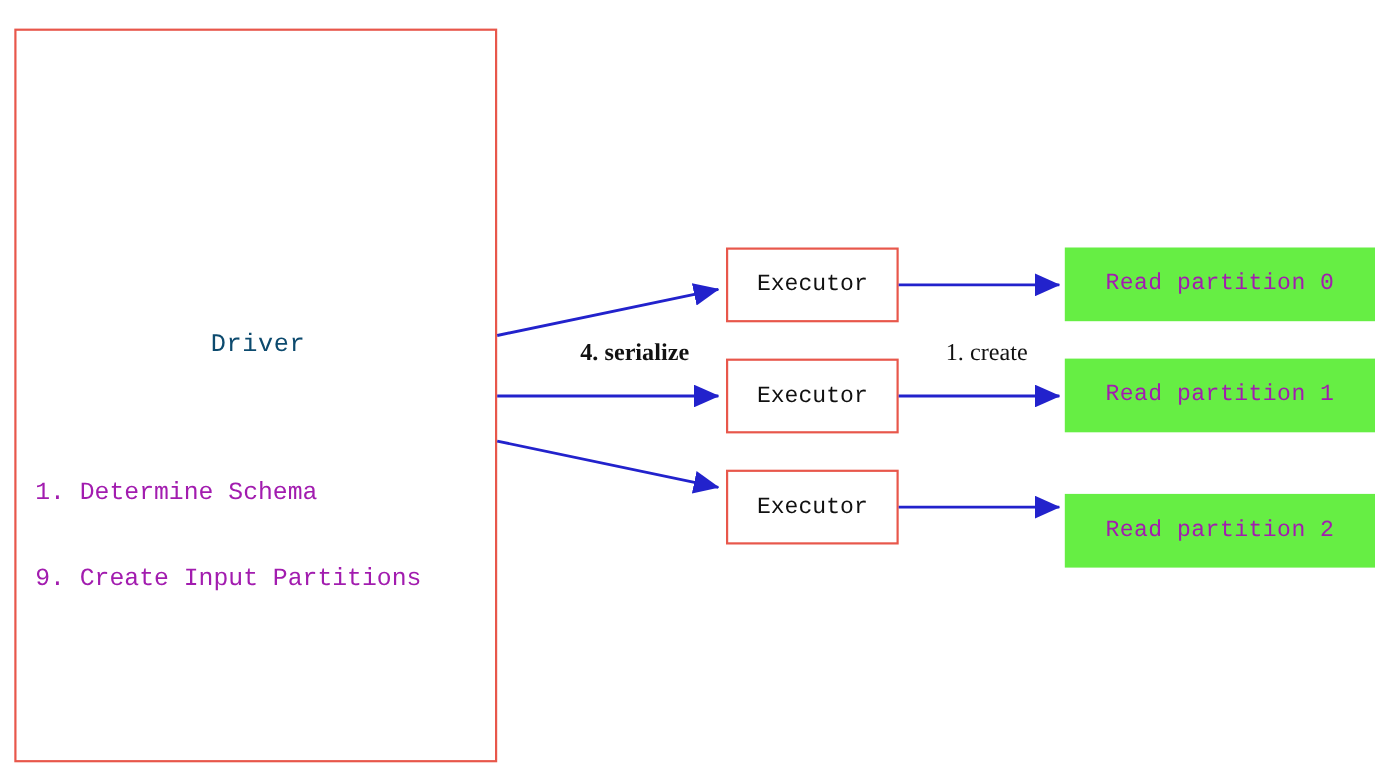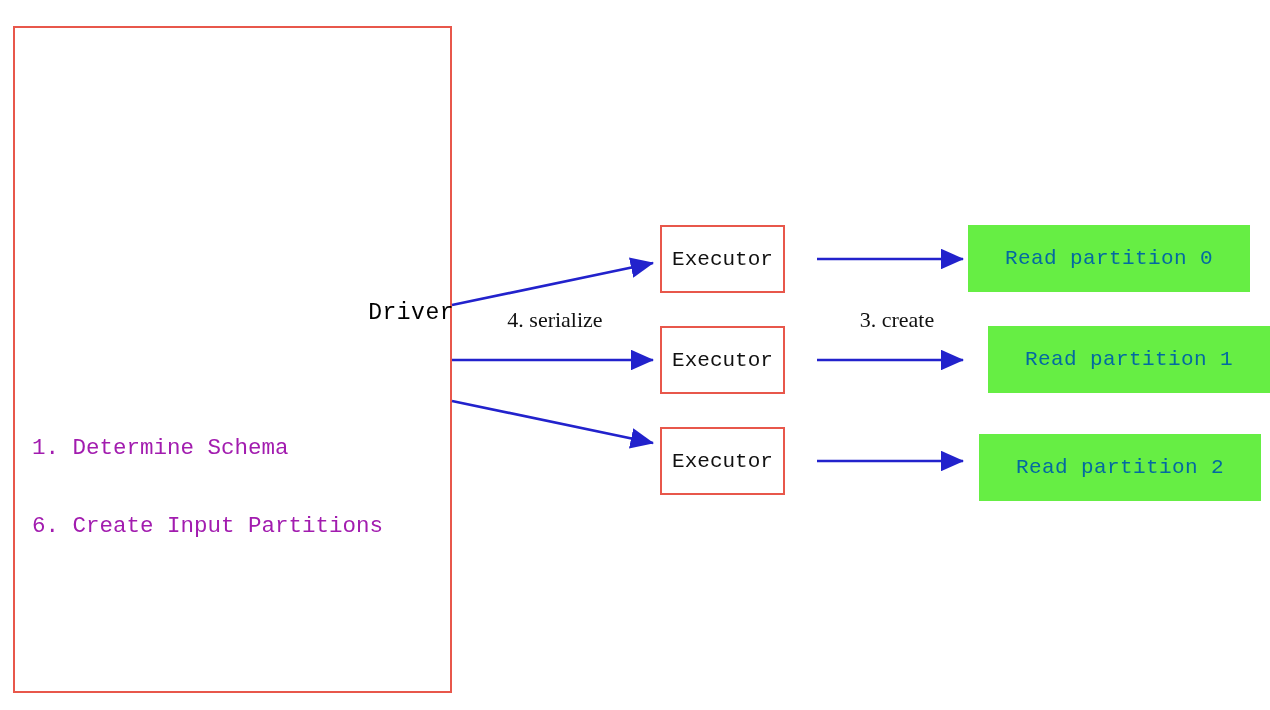--- a/index.html
+++ b/index.html
@@ -31,42 +31,42 @@
     height: 667px;
     border: 2px solid #e8574b;
     background: #ffffff;
     box-sizing: border-box;
   }
   #driver-title {
     position: absolute;
     left: 0;
     top: 272px;
     width: 439px;
-    text-align: right;
+    text-align: center;
     font-size: 23px;
-    color: #000000;
+    color: #0c4a6e;
     letter-spacing: 0.5px;
   }
   #driver-steps {
     position: absolute;
     left: 17px;
     top: 355px;
     font-size: 22.5px;
     line-height: 26px;
     color: #a21caf;
     letter-spacing: 0px;
     white-space: pre;
   }
   #driver-steps div { white-space: pre; }
 
   
   .executor-box {
     position: absolute;
     left: 660px;
-    width: 125px;
+    width: 157px;
     height: 68px;
     border: 2px solid #e8574b;
     background: #ffffff;
     box-sizing: border-box;
     display: flex;
     align-items: center;
     justify-content: center;
     font-size: 21px;
     color: #111111;
   }
@@ -79,39 +79,40 @@
     position: absolute;
     left: 968px;
     width: 282px;
     height: 67px;
     background: #66ee44;
     box-sizing: border-box;
     display: flex;
     align-items: center;
     justify-content: center;
     font-size: 21px;
-    color: #0369a1;
+    color: #a21caf;
     letter-spacing: 0.4px;
   }
   #partition-0 { top: 225px; }
-  #partition-1 { top: 326px; margin-left: 20px; }
-  #partition-2 { top: 434px; margin-left: 11px; }
+  #partition-1 { top: 326px; }
+  #partition-2 { top: 449px; }
 
   
   .arrow-label {
     position: absolute;
     text-align: center;
     font-size: 22px;
     line-height: 25px;
     color: #111111;
   }
   #label-serialize {
-    left: 462px;
+    left: 484px;
     top: 307px;
     width: 186px;
+    font-weight: bold;
   }
   #label-create-reader {
     left: 824px;
     top: 307px;
     width: 146px;
   }
 
   
   #arrows {
     position: absolute;
@@ -124,37 +125,37 @@
 </style>
 </head>
 <body>
 
 <div id="canvas">
 
   <div id="driver-box">
     <div id="driver-title" class="mono">Driver</div>
     <div id="driver-steps" class="mono">
       <div class="mono">1. Determine Schema</div>
-      <div class="mono">6. Create Input Partitions</div>
+      <div class="mono">9. Create Input Partitions</div>
     </div>
   </div>
 
   <div id="executor-0" class="executor-box mono">Executor</div>
   <div id="executor-1" class="executor-box mono">Executor</div>
   <div id="executor-2" class="executor-box mono">Executor</div>
 
   <div id="partition-0" class="partition-box mono">Read partition 0</div>
   <div id="partition-1" class="partition-box mono">Read partition 1</div>
   <div id="partition-2" class="partition-box mono">Read partition 2</div>
 
   <div id="label-serialize" class="arrow-label serif">
     <div>4. serialize</div>
   </div>
   <div id="label-create-reader" class="arrow-label serif">
-    <div>3. create</div>
+    <div>1. create</div>
   </div>
 
   <svg id="arrows" viewBox="0 0 1270 710">
     <defs>
       <marker id="ah" markerWidth="9" markerHeight="8" refX="8.6" refY="4" orient="auto" markerUnits="strokeWidth">
         <path d="M0,0 L9,4 L0,8 z" fill="#2222cc"></path>
       </marker>
     </defs>
 
     <line x1="452" y1="305" x2="653" y2="263" stroke="#2222cc" stroke-width="2.6" marker-end="url(#ah)"></line>

